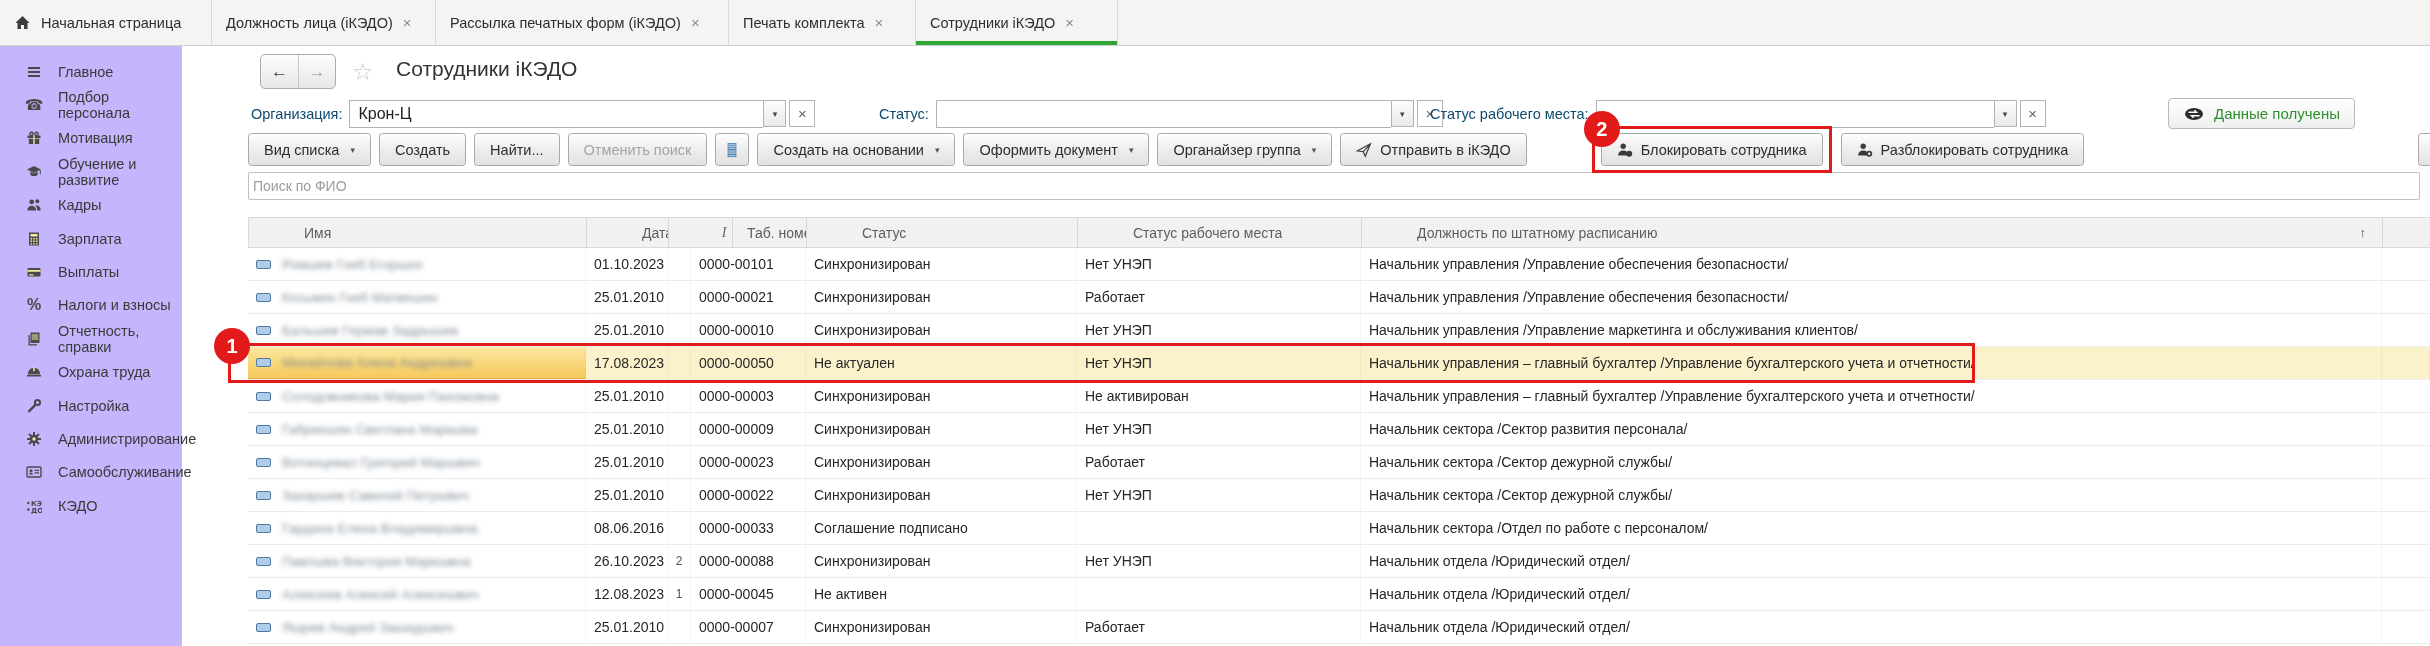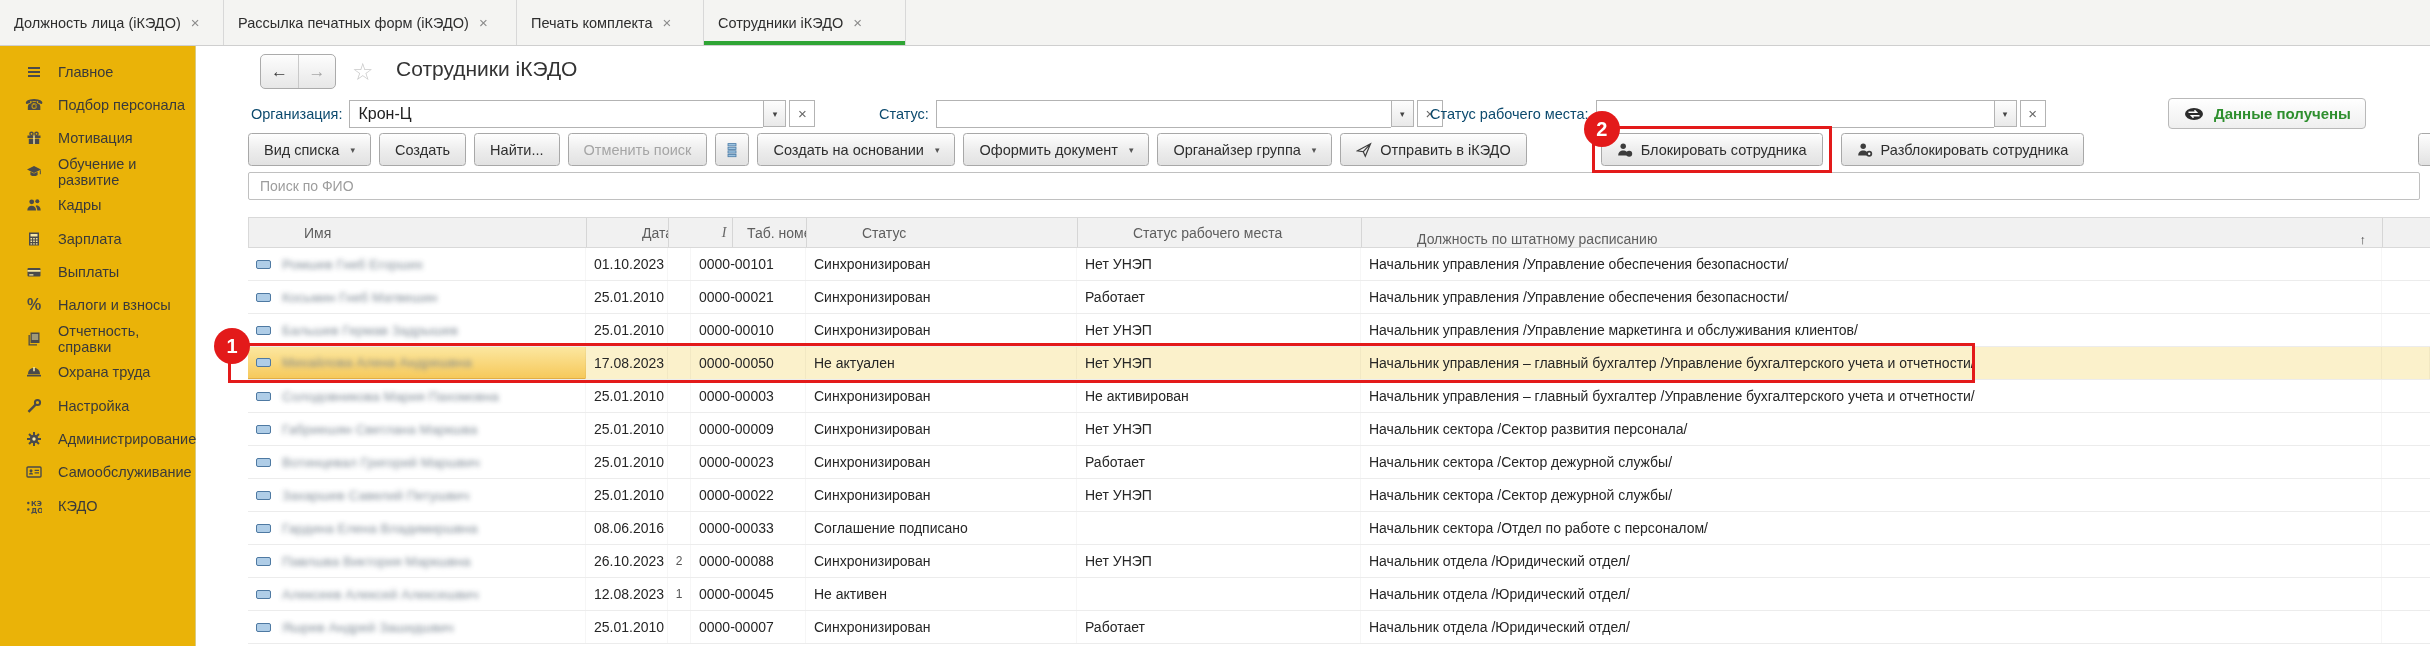--- a/index.html
+++ b/index.html
@@ -13,22 +13,22 @@
   .tabbar { position:absolute; left:0; top:0; width:2430px; height:46px;
     background:#F4F4F2; border-bottom:1px solid #CFCFCF; display:flex; z-index:3; }
   .tab { display:flex; align-items:center; gap:10px; padding:0 14px;
     border-right:1px solid #D8D8D8; font-size:14.5px; color:#2E2E2E;
     position:relative; white-space:nowrap; overflow:hidden; }
   .tab .x { color:#8A8A8A; font-size:15px; }
   .tab.active::after { content:""; position:absolute; left:0; right:0; bottom:0;
     height:4px; background:#2FA535; }
   .home-ic { width:17px; height:16px; flex:none; }
   
-  .sidebar { position:absolute; left:0; top:46px; width:196px; height:600px;
-    background:#eab308; border-right:1px solid #D9CB82; padding-top:9px; }
+  .sidebar { position:absolute; left:0; top:46px; width:182px; height:600px;
+    background:#c4b5fd; border-right:1px solid #D9CB82; padding-top:9px; }
   .sitem { height:33.4px; display:flex; align-items:center; padding-left:25px;
     gap:15px; font-size:14.5px; color:#3A3A3A; cursor:default; }
   .sicon { width:18px; height:17px; flex:none; display:flex; align-items:center;
     justify-content:center; color:#4A4A4A; font-size:15px; }
   .sicon svg { width:16px; height:16px; fill:#4A4A4A; }
   
   .content { position:absolute; left:230px; top:46px; width:2200px; height:600px;
     background:#FFF; }
   .navgrp { position:absolute; left:30px; top:8px; display:flex;
     border:1px solid #ABABAB; border-radius:5px; overflow:hidden;
@@ -46,55 +46,55 @@
     font-size:16px; color:#222; outline:none; font-family:inherit; }
   .dd { width:23px; border:1px solid #B3B3B3; display:flex; align-items:center;
     justify-content:center; font-size:9px; color:#444;
     background:linear-gradient(#FDFDFD,#E9E9E9); }
   .clr { width:26px; margin-left:3px; border:1px solid #B3B3B3; display:flex;
     align-items:center; justify-content:center; color:#666; font-size:15px; background:#FFF; }
   .received { position:absolute; left:1938px; top:52px; height:31px;
     display:inline-flex; gap:9px; align-items:center; padding:0 14px;
     border:1px solid #B9B9B9; border-radius:4px;
     background:linear-gradient(#FFFFFF,#EFEFEF);
-    color:#2E8F2E; font-weight:bold; font-size:15px; }
+    color:#2E8F2E; font-weight:normal; font-size:15px; }
   
   .toolbar { position:absolute; left:18px; top:87px; height:33px; display:flex;
     gap:8px; align-items:center; }
   .btn { display:inline-flex; align-items:center; gap:8px; height:33px;
     padding:0 15px; background:linear-gradient(#FEFEFE,#ECECEC 55%,#E2E2E2);
     border:1px solid #A8A8A8; border-radius:3.5px; font-size:14.5px; color:#2E2E2E;
     white-space:nowrap; }
   .btn.disabled { color:#A5A5A5; }
   .btn .arrow { font-size:9px; color:#555; margin-left:3px; }
   .btn.iconbtn { width:34px; padding:0; justify-content:center; }
   .spacer { width:58px; }
   .block-wrap { position:relative; margin-right:10px; }
   .btn-redbox { position:absolute; left:-9px; right:-9px; top:-7px; bottom:-7px;
     border:3px solid #E31A1A; z-index:20; pointer-events:none; }
   .edgebtn { position:absolute; left:2188px; top:87px; width:40px; height:33px;
     background:linear-gradient(#FEFEFE,#E2E2E2); border:1px solid #A8A8A8;
     border-radius:3.5px; }
   
   .search { position:absolute; left:18px; right:10px; top:126px; height:28px; }
   .search input { width:100%; height:100%; border:1px solid #C0C0C0; border-radius:2px;
-    padding:0 11px; font-size:14px; font-family:inherit; color:#333; outline:none; }
+    padding:0 4px; font-size:14px; font-family:inherit; color:#333; outline:none; }
   .search input::placeholder { color:#9D9D9D; }
   
   :root { --cols: 338px 82px 23px 115px 271px 284px 1021px minmax(0,1fr); }
   .thead { position:absolute; left:18px; right:0; top:171px; height:31px;
     background:#F1F1F1; border:1px solid #D9D9D9; border-right:none;
     display:grid; grid-template-columns:var(--cols); align-items:center;
     color:#5E5E5E; font-size:14px; }
   .hc { padding:0 8px; border-right:1px solid #D6D6D6; height:100%;
     display:flex; align-items:center; white-space:nowrap; overflow:hidden;margin-left:47px; }
   .hc:last-child { border-right:none; }
   .hc.mark { justify-content:center; font-family:"Liberation Serif","DejaVu Serif",serif;
     font-style:italic; color:#666; }
-  .hc.pos { justify-content:space-between;align-items:flex-end; }
+  .hc.pos { justify-content:space-between; }
   .sortup { color:#444; font-size:13px; padding-right:8px; }
   .rows { position:absolute; left:18px; right:0; top:202px; }
   .row { display:grid; grid-template-columns:var(--cols); height:33px;
     align-items:center; font-size:14px; color:#262626;
     border-bottom:1px solid #ECECEC; background:#FFF; position:relative; }
   .c { padding:0 8px; white-space:nowrap; overflow:hidden; height:100%;
     display:flex; align-items:center; border-right:1px solid rgba(0,0,0,0.035); }
   .c:last-child { border-right:none; }
   .c.markc { justify-content:center; padding:0 3px; color:#555; font-size:12px; }
   .rowicon { display:inline-block; width:15px; height:9px; background:#AFCDE7;
@@ -110,20 +110,26 @@
     display:flex; align-items:center; justify-content:center; z-index:21; }
   .badge1 { left:-34px; top:-19px; }
   .badge2 { left:-17px; top:-22px; }
   .sync-ic { width:22px; height:14px; flex:none; }
   .tb-svg { width:16px; height:16px; flex:none; }
 </style>
 </head>
 <body>
 
 <div class="tabbar">
+  <div class="tab" style="width:212px">
+    <svg class="home-ic" viewBox="0 0 16 16">
+        <path fill="#3A3A3A" d="M8 1 15 8h-2v6H9.6v-4H6.4v4H3V8H1z"></path>
+      </svg>
+    <span>Начальная страница</span>
+  </div>
   <div class="tab" style="width:224px">
     <span>Должность лица (іКЭДО)</span>
     <span class="x">×</span>
   </div>
   <div class="tab" style="width:293px">
     <span>Рассылка печатных форм (іКЭДО)</span>
     <span class="x">×</span>
   </div>
   <div class="tab" style="width:187px">
     <span>Печать комплекта</span>

